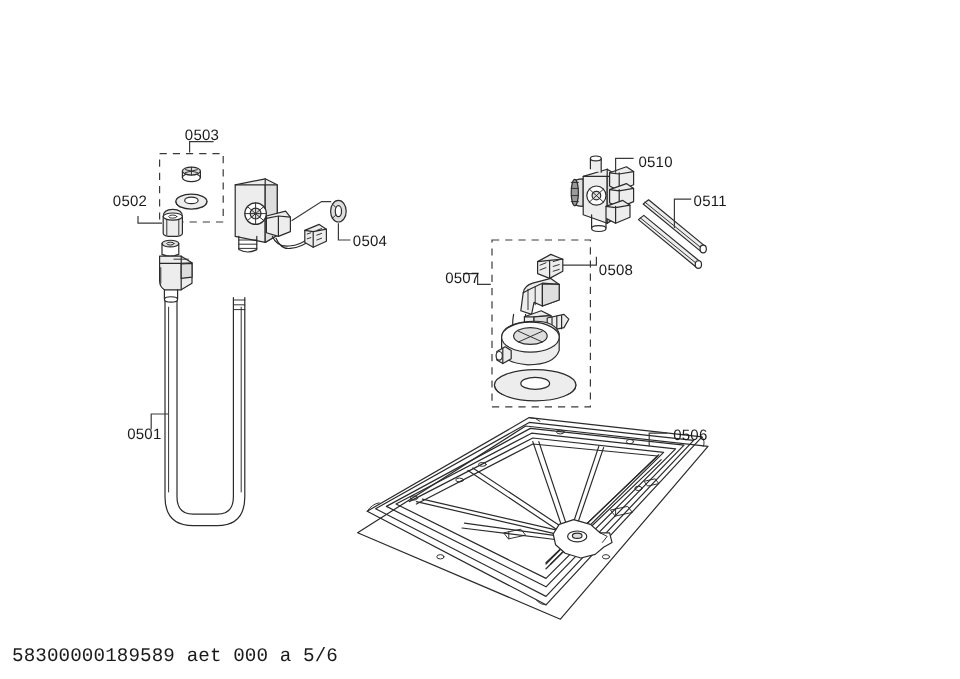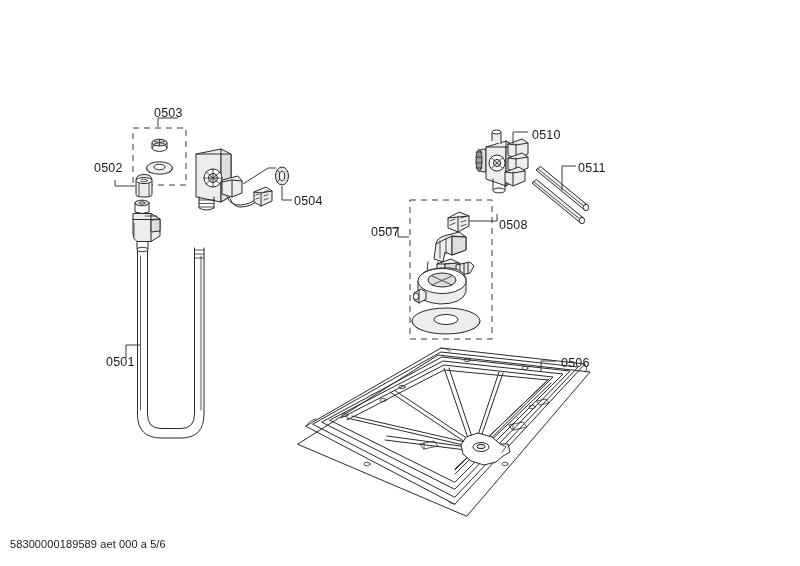--- a/index.html
+++ b/index.html
@@ -28,23 +28,23 @@
   .lbl {
     font-family: "Liberation Sans", sans-serif;
     font-size: 12.5px;
     fill: #1a1a1a;
     letter-spacing: 0.2px;
   }
   .footer-text {
     position: absolute;
     left: 10px;
     top: 538px;
-    font-size: 11px;
+    font-size: 16px;
     color: #1a1a1a;
-    font-family: Liberation Sans, sans-serif;
+    font-family: Liberation Mono, monospace;
     letter-spacing: 0.1px;
     white-space: nowrap;
   }
 </style>
 </head>
 <body>
 
 <div id="page">
 
   <svg id="diagram" viewBox="0 0 800 566">

